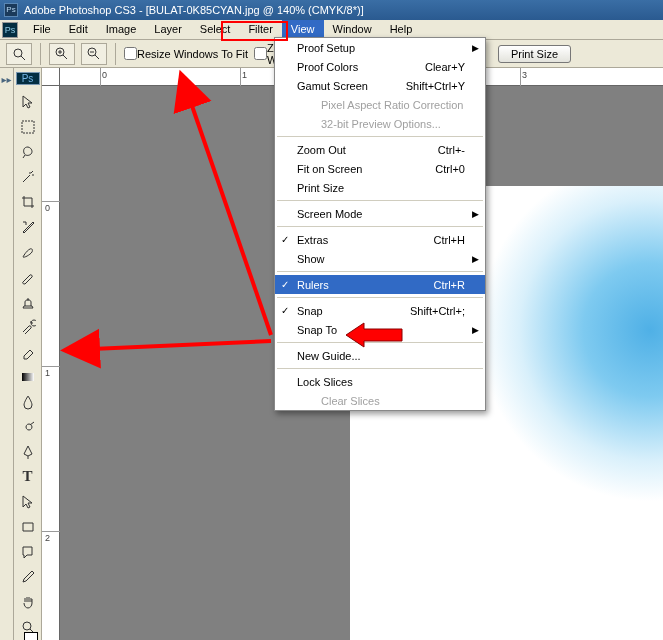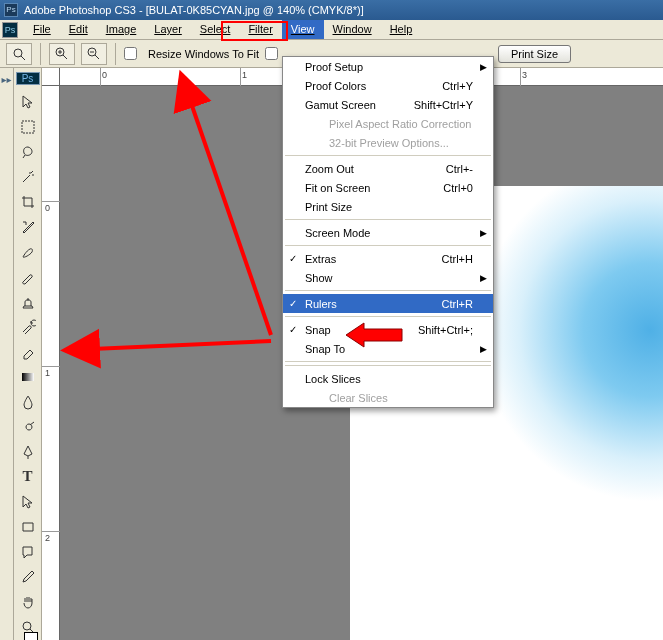--- a/index.html
+++ b/index.html
@@ -5,21 +5,21 @@
   * { box-sizing: border-box; margin: 0; padding: 0; font-family: "Tahoma", "Segoe UI", sans-serif; font-size: 11px; }
   body { background: #bcbcbc; width: 663px; height: 640px; position: relative; overflow: hidden; }
   .titlebar { height: 20px; background: linear-gradient(to bottom,#3a6ea5,#2a5a90); color: #fff; display: flex; align-items: center; padding: 0 4px; }
   .titlebar .ps-small { width: 14px; height: 14px; background: #1b3a5b; border:1px solid #5a87b5; display:inline-block; margin-right:6px; font-size:8px; color:#b3d4ef; text-align:center; line-height:12px; }
   .menubar { height: 20px; background: #ece9d8; display: flex; align-items: stretch; border-bottom: 1px solid #aca899; }
   .menubar .ps-menu { width: 16px; height: 16px; background:#032e42; color:#8ecae6; font-size:9px; display:flex; align-items:center; justify-content:center; margin:2px 6px 2px 2px; border:1px solid #999; }
   .menubar .mitem { padding: 3px 9px; cursor: default; }
   .menubar .mitem.open { background: #316ac5; color:#fff; }
   .optbar { height: 28px; background: #ece9d8; display:flex; align-items:center; gap:6px; padding:0 6px; border-bottom:1px solid #aca899; }
   .optbar .tool-btn { border:1px solid #aca899; background:#f1efe2; padding:2px 4px; display:flex; align-items:center; justify-content:center; min-width:24px; height:22px; }
-  .optbar .checkbox-wrap { display:flex; align-items:center; gap:11px; }
+  .optbar .checkbox-wrap { display:flex; align-items:center; gap:0; }
   .optbar input[type=checkbox]{ margin:0; }
   .optbar .sep { width:1px; height:22px; background:#aca899; margin:0 2px;}
   .btn3d { border:1px solid #777; border-radius:3px; background:linear-gradient(#fff,#e3e3dc); padding:2px 12px; font-size:11px; }
   .left-strip { position:absolute; left:0; top:68px; bottom:0; width:14px; background:#ece9d8; border-right:1px solid #aca899; display:flex; justify-content:center; }
   .left-strip .chev { font-size:10px; color:#4a667f; margin-top:6px; }
   .toolbox { position:absolute; left:14px; top:68px; bottom:0; width:28px; background:#ece9d8; border-right:1px solid #aca899; display:flex; flex-direction:column; align-items:center; padding-top:4px; }
   .toolbox .tbtn { width:24px; height:25px; display:flex; align-items:center; justify-content:center; border:1px solid transparent; margin:0; color:#333; }
   .toolbox .tbtn.pslogo { background:#032e42; color:#77b6e6; font-size:10px; height:24px; border:1px solid #7a98b3; margin-bottom:4px;}
   .toolbox .tbtn svg { width:16px; height:16px; }
   .toolbox .divider { width:22px; height:1px; background:#aca899; margin:3px 0; }
@@ -29,41 +29,41 @@
   .ruler-h { position:absolute; left:18px; right:0; top:0; height:18px; background:#fff; border-bottom:1px solid #666; font-size:9px; color:#555; }
   .ruler-h .tick { position:absolute; top:0; width:1px; height:18px; background:#999; }
   .ruler-h .lbl { position:absolute; top:2px; font-size:9px; color:#444; }
   .ruler-v { position:absolute; left:0; top:18px; bottom:0; width:18px; background:#fff; border-right:1px solid #666; }
   .ruler-v .tick { position:absolute; left:0; height:1px; width:18px; background:#999; }
   .ruler-v .lbl { position:absolute; left:3px; font-size:9px; color:#444; }
   .ruler-corner { position:absolute; left:0; top:0; width:18px; height:18px; background:#fff; border-right:1px solid #666; border-bottom:1px solid #666;}
   .canvas-area { position:absolute; left:18px; top:18px; right:0; bottom:0; background:#808080; overflow:hidden;}
   .doc { position:absolute; left:290px; top:100px; width:340px; height:500px; background:#fff; }
   .doc .blue { position:absolute; right:0; top:0; width:200px; height:320px; background: radial-gradient(circle at 80% 45%, #4fb0e6 0%, #7ecaf0 28%, #d9f0fb 55%, #ffffff 72%); }
-  .dd-menu { position:absolute; left:274px; top:56px; width:212px; background:#fff; border:1px solid #888; box-shadow:2px 3px 6px rgba(0,0,0,.4); z-index:50;margin-left:8px;}
+  .dd-menu { position:absolute; left:274px; top:37px; width:212px; background:#fff; border:1px solid #888; box-shadow:2px 3px 6px rgba(0,0,0,.4); z-index:50;}
   .dd-menu .row { display:flex; align-items:center; height:19px; padding:0 20px 0 22px; position:relative; color:#000; }
   .dd-menu .row.disabled { color:#a0a0a0;padding-left:46px; }
   .dd-menu .row .short { margin-left:auto; }
   .dd-menu .row .sub { position:absolute; right:6px; font-size:9px; }
   .dd-menu .row .chk { position:absolute; left:6px; font-size:10px; }
   .dd-menu .row.hl { background:#316ac5; color:#fff; }
   .dd-menu hr { border:none; border-top:1px solid #d0cdbf; margin:3px 2px; }
   .arrow { position:absolute; z-index:60; }
 </style>
 </head>
 <body>
 
 <div class="titlebar">
   <span class="ps-small">Ps</span>
   <span>Adobe Photoshop CS3 - [BULAT-0K85CYAN.jpg @ 140% (CMYK/8*)]</span>
 </div>
 
 <div class="menubar">
   <div class="ps-menu">Ps</div>
-  <div id="menubar-items" style="display: flex; text-decoration: underline;">
+  <div id="menubar-items" style="display: flex;">
       <div class="mitem">File</div>
       <div class="mitem">Edit</div>
       <div class="mitem">Image</div>
       <div class="mitem">Layer</div>
       <div class="mitem">Select</div>
       <div class="mitem">Filter</div>
       <div class="mitem open">View</div>
       <div class="mitem">Window</div>
       <div class="mitem">Help</div>
     </div>
@@ -260,21 +260,21 @@
   </div>
 </div>
 
 <div class="dd-menu" id="view-menu">
     <div class="row">
       <span>Proof Setup</span>
       <span class="sub">▶</span>
     </div>
     <div class="row">
       <span>Proof Colors</span>
-      <span class="short">Ctrl+Y</span>
+      <span class="short">Clear+Y</span>
     </div>
     <div class="row">
       <span>Gamut Screen</span>
       <span class="short">Shift+Ctrl+Y</span>
     </div>
     <div class="row disabled">
       <span>Pixel Aspect Ratio Correction</span>
     </div>
     <div class="row disabled">
       <span>32-bit Preview Options...</span>
@@ -316,20 +316,23 @@
     <div class="row">
       <span class="chk">✓</span>
       <span>Snap</span>
       <span class="short">Shift+Ctrl+;</span>
     </div>
     <div class="row">
       <span>Snap To</span>
       <span class="sub">▶</span>
     </div>
     <hr>
+    <div class="row">
+      <span>New Guide...</span>
+    </div>
     <hr>
     <div class="row">
       <span>Lock Slices</span>
     </div>
     <div class="row disabled">
       <span>Clear Slices</span>
     </div>
   </div>
 
 <svg class="arrow" style="left:0;top:0;" width="663" height="640">

